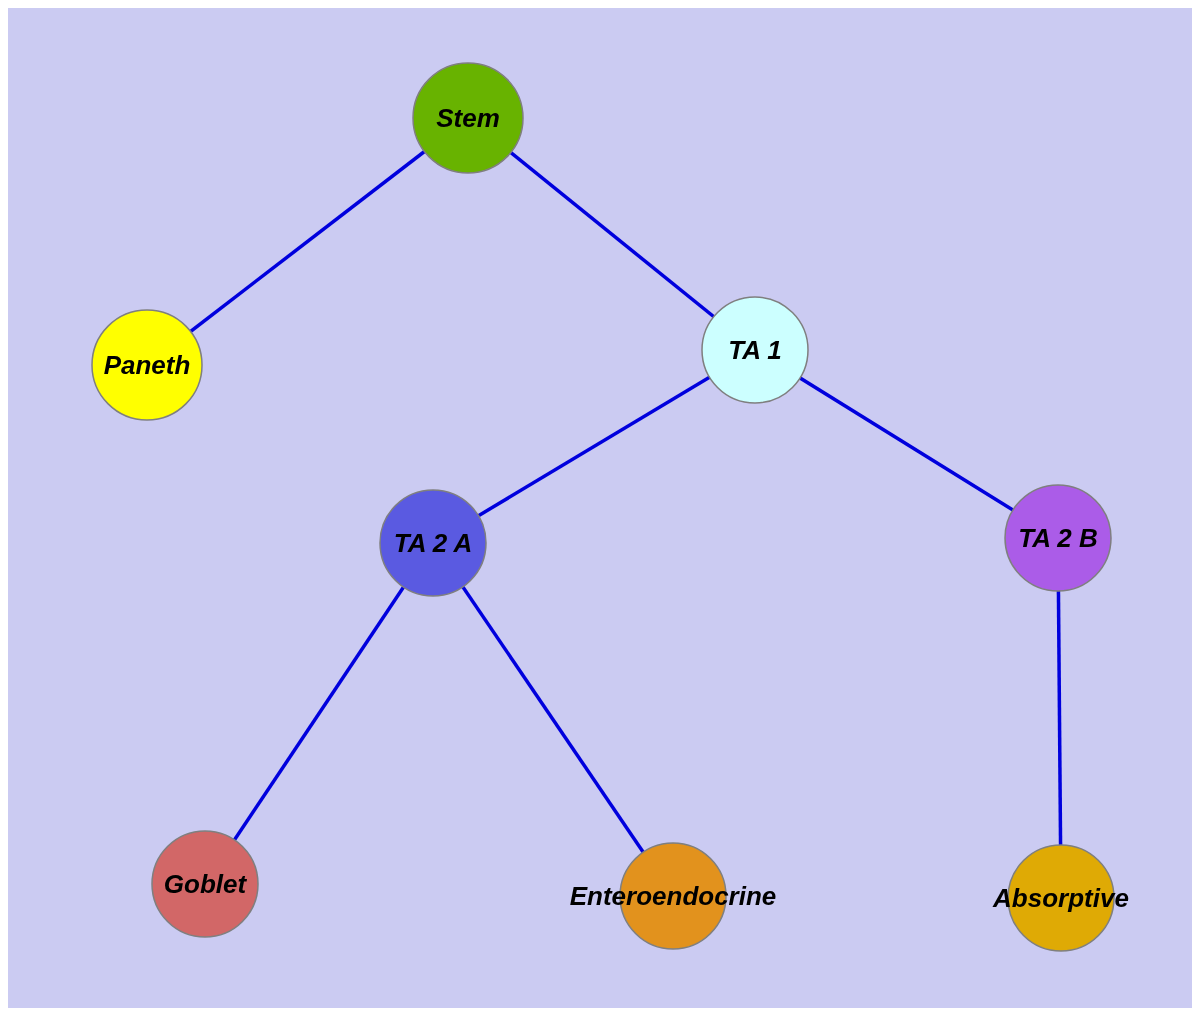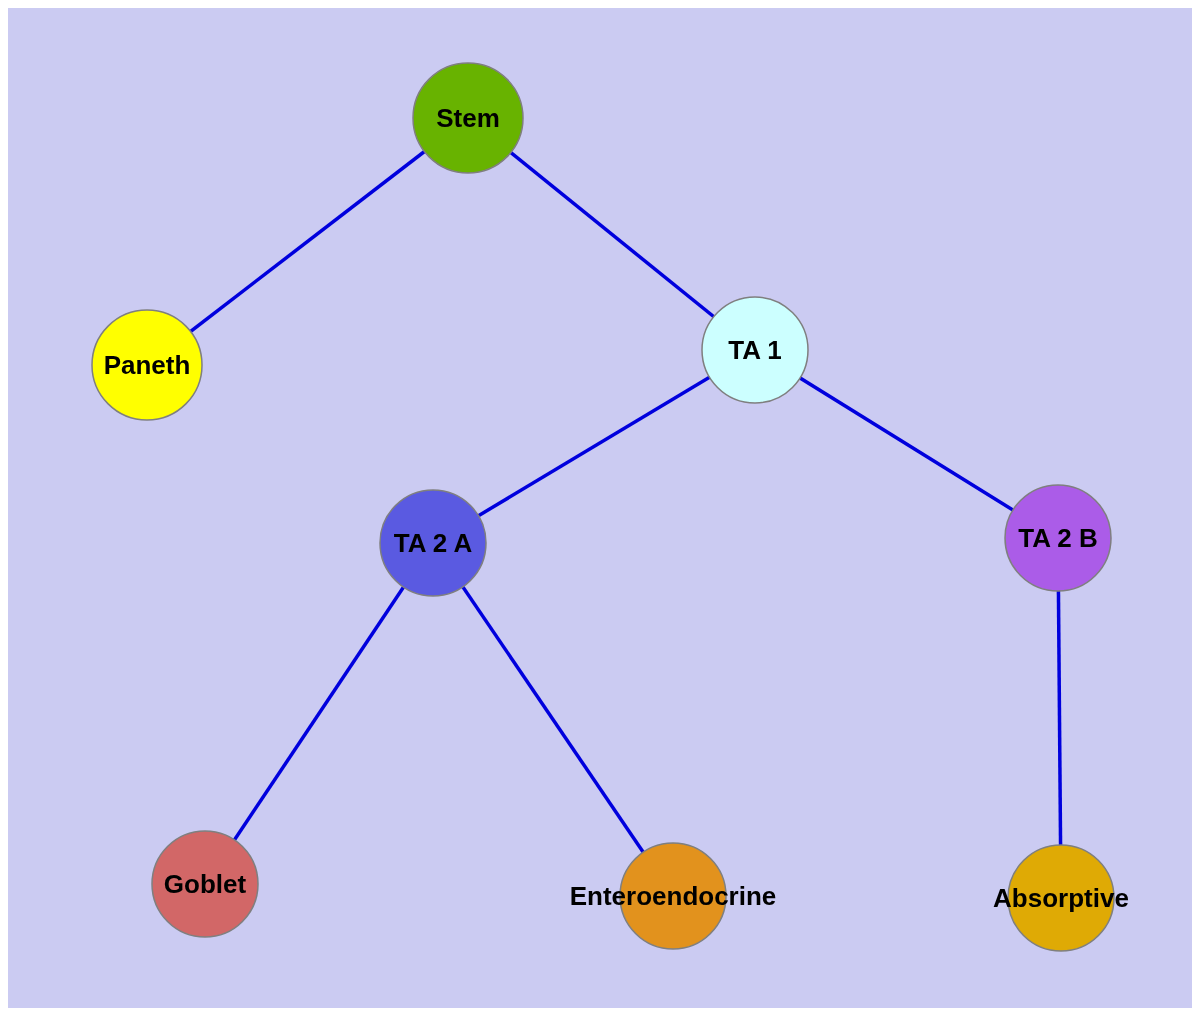--- a/index.html
+++ b/index.html
@@ -8,20 +8,21 @@
     background: #ffffff;
     width: 1192px;
     height: 1023px;
     overflow: hidden;
     font-family: "Liberation Sans", sans-serif;
   }
   #stage {
     position: relative;
     width: 1192px;
     height: 1023px;
+    font-style: italic;
   }
   svg { display: block; }
   .node-label {
     font-family: "Liberation Sans", "DejaVu Sans", sans-serif;
     font-weight: bold;
     font-size: 26px;
     pointer-events: none;
   }
 </style>
 </head>

